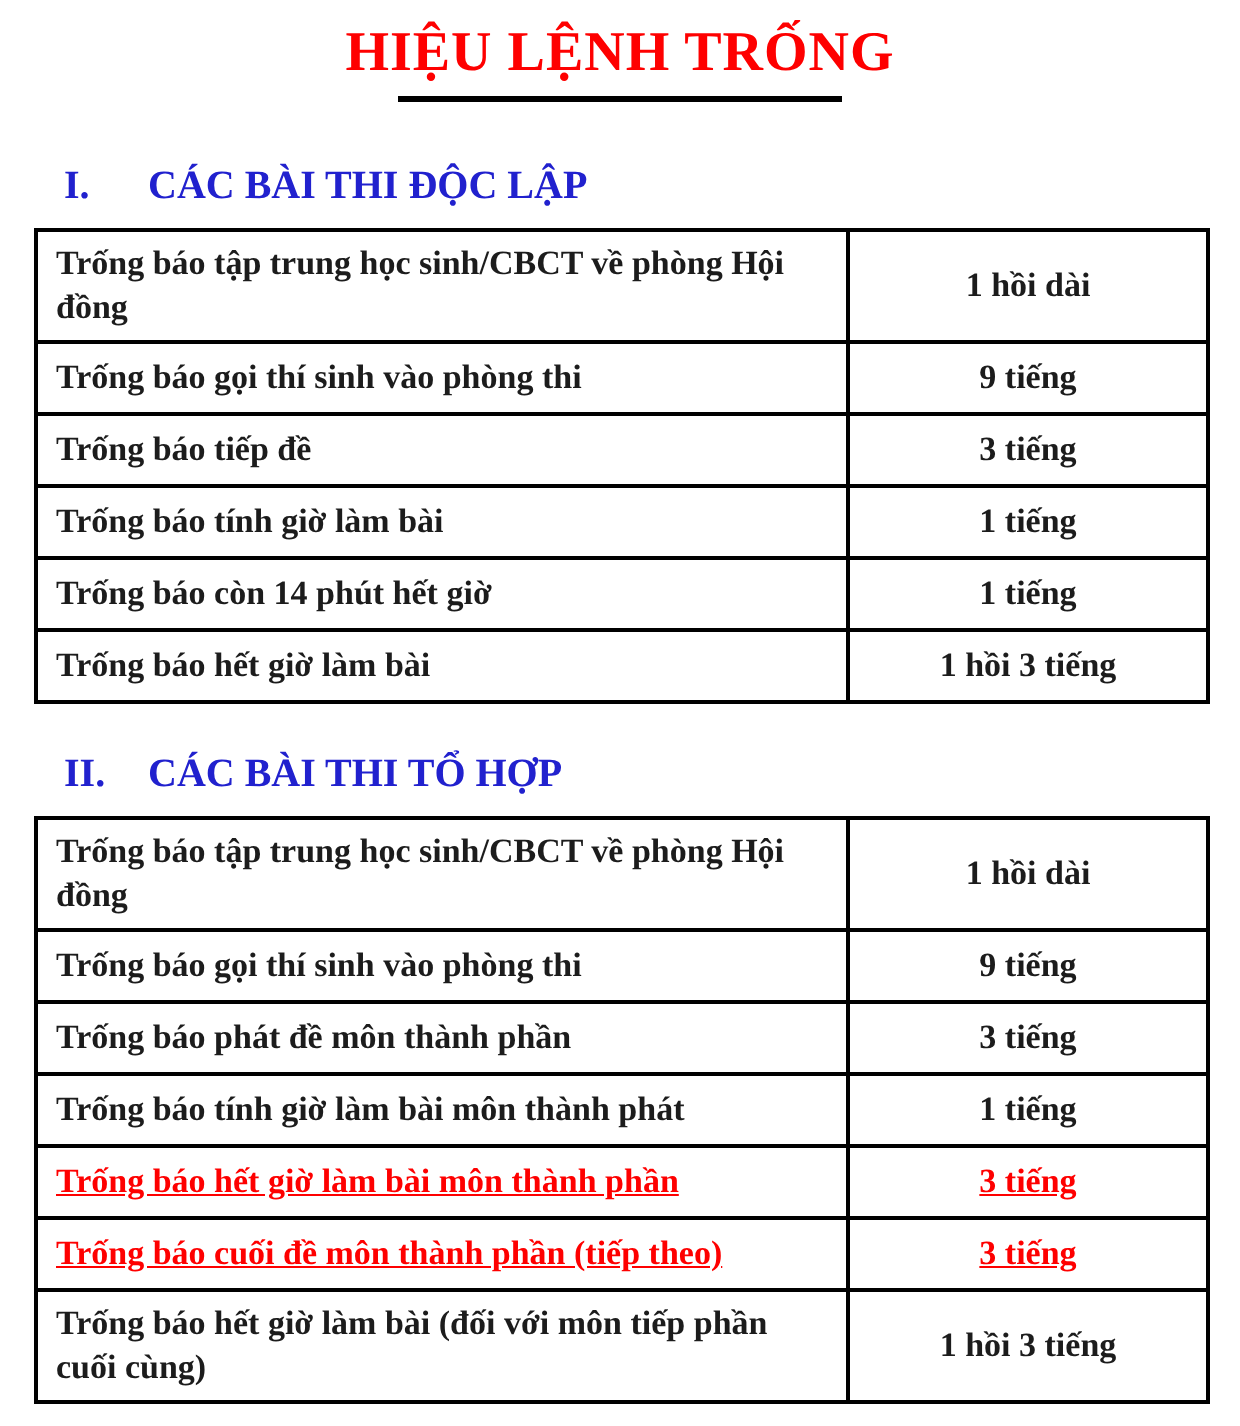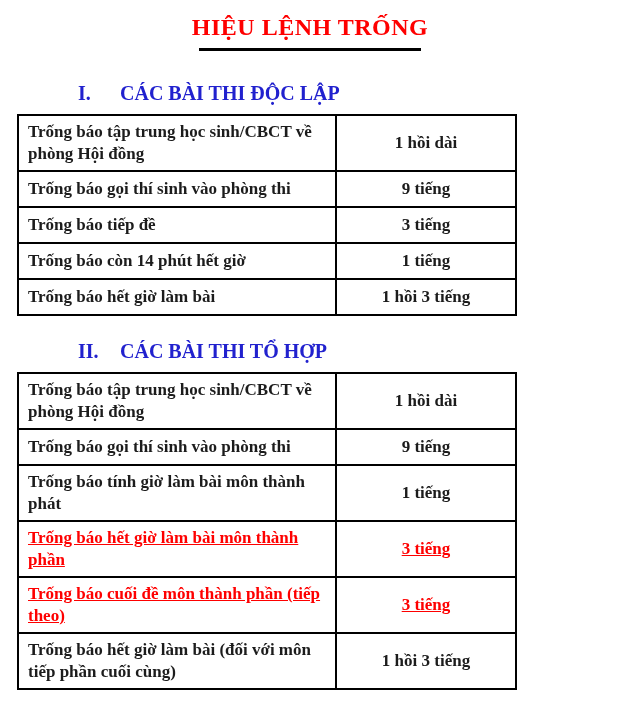--- a/index.html
+++ b/index.html
@@ -21,52 +21,52 @@
     font-weight: bold;
     color: var(--text);
     overflow: hidden;
   }
   .page { padding-top: 9px; }
 
   .title-wrap { text-align: center; }
   h1.doc-title {
     margin: 0;
     color: var(--red);
-    font-size: 24px;
+    font-size: 28px;
     line-height: 36px;
     letter-spacing: 0.5px;
     font-weight: bold;
   }
   .title-underline {
     width: 222px;
     height: 3px;
     background: var(--border);
     margin: 3px auto 0 auto;
   }
 
   section.sec1 { margin-top: 30px; }
   section.sec2 { margin-top: 23px; }
 
   .sec-heading {
     color: var(--blue);
     font-size: 20px;
     line-height: 24px;
-    padding-left: 78px;
+    padding-left: 32px;
     margin: 0 0 9px 0;
     white-space: nowrap;
   }
   .sec-heading .sec-num {
     display: inline-block;
     width: 42px;
   }
 
   table.signal-table {
     border-collapse: collapse;
     margin-left: 17px;
-    width: 500px;
+    width: 588px;
     table-layout: fixed;
   }
   table.signal-table td {
     border: 2px solid var(--border);
     font-size: 17px;
     line-height: 22px;
     vertical-align: middle;
     font-weight: bold;
   }
   table.signal-table tr { height: 36px; }
@@ -99,20 +99,24 @@
         </tr>
         <tr>
           <td class="cell-label">Trống báo gọi thí sinh vào phòng thi</td>
           <td class="cell-value">9 tiếng</td>
         </tr>
         <tr>
           <td class="cell-label">Trống báo tiếp đề</td>
           <td class="cell-value">3 tiếng</td>
         </tr>
         <tr>
+          <td class="cell-label">Trống báo tính giờ làm bài</td>
+          <td class="cell-value">1 tiếng</td>
+        </tr>
+        <tr>
           <td class="cell-label">Trống báo còn 14 phút hết giờ</td>
           <td class="cell-value">1 tiếng</td>
         </tr>
         <tr>
           <td class="cell-label">Trống báo hết giờ làm bài</td>
           <td class="cell-value">1 hồi 3 tiếng</td>
         </tr>
       </tbody>
     </table>
   </section>
@@ -123,20 +127,24 @@
       <tbody>
         <tr>
           <td class="cell-label">Trống báo tập trung học sinh/CBCT về phòng Hội đồng</td>
           <td class="cell-value">1 hồi dài</td>
         </tr>
         <tr>
           <td class="cell-label">Trống báo gọi thí sinh vào phòng thi</td>
           <td class="cell-value">9 tiếng</td>
         </tr>
         <tr>
+          <td class="cell-label">Trống báo phát đề môn thành phần</td>
+          <td class="cell-value">3 tiếng</td>
+        </tr>
+        <tr>
           <td class="cell-label">Trống báo tính giờ làm bài môn thành phát</td>
           <td class="cell-value">1 tiếng</td>
         </tr>
         <tr class="hl">
           <td class="cell-label">Trống báo hết giờ làm bài môn thành phần</td>
           <td class="cell-value">3 tiếng</td>
         </tr>
         <tr class="hl">
           <td class="cell-label">Trống báo cuối đề môn thành phần (tiếp theo)</td>
           <td class="cell-value">3 tiếng</td>

